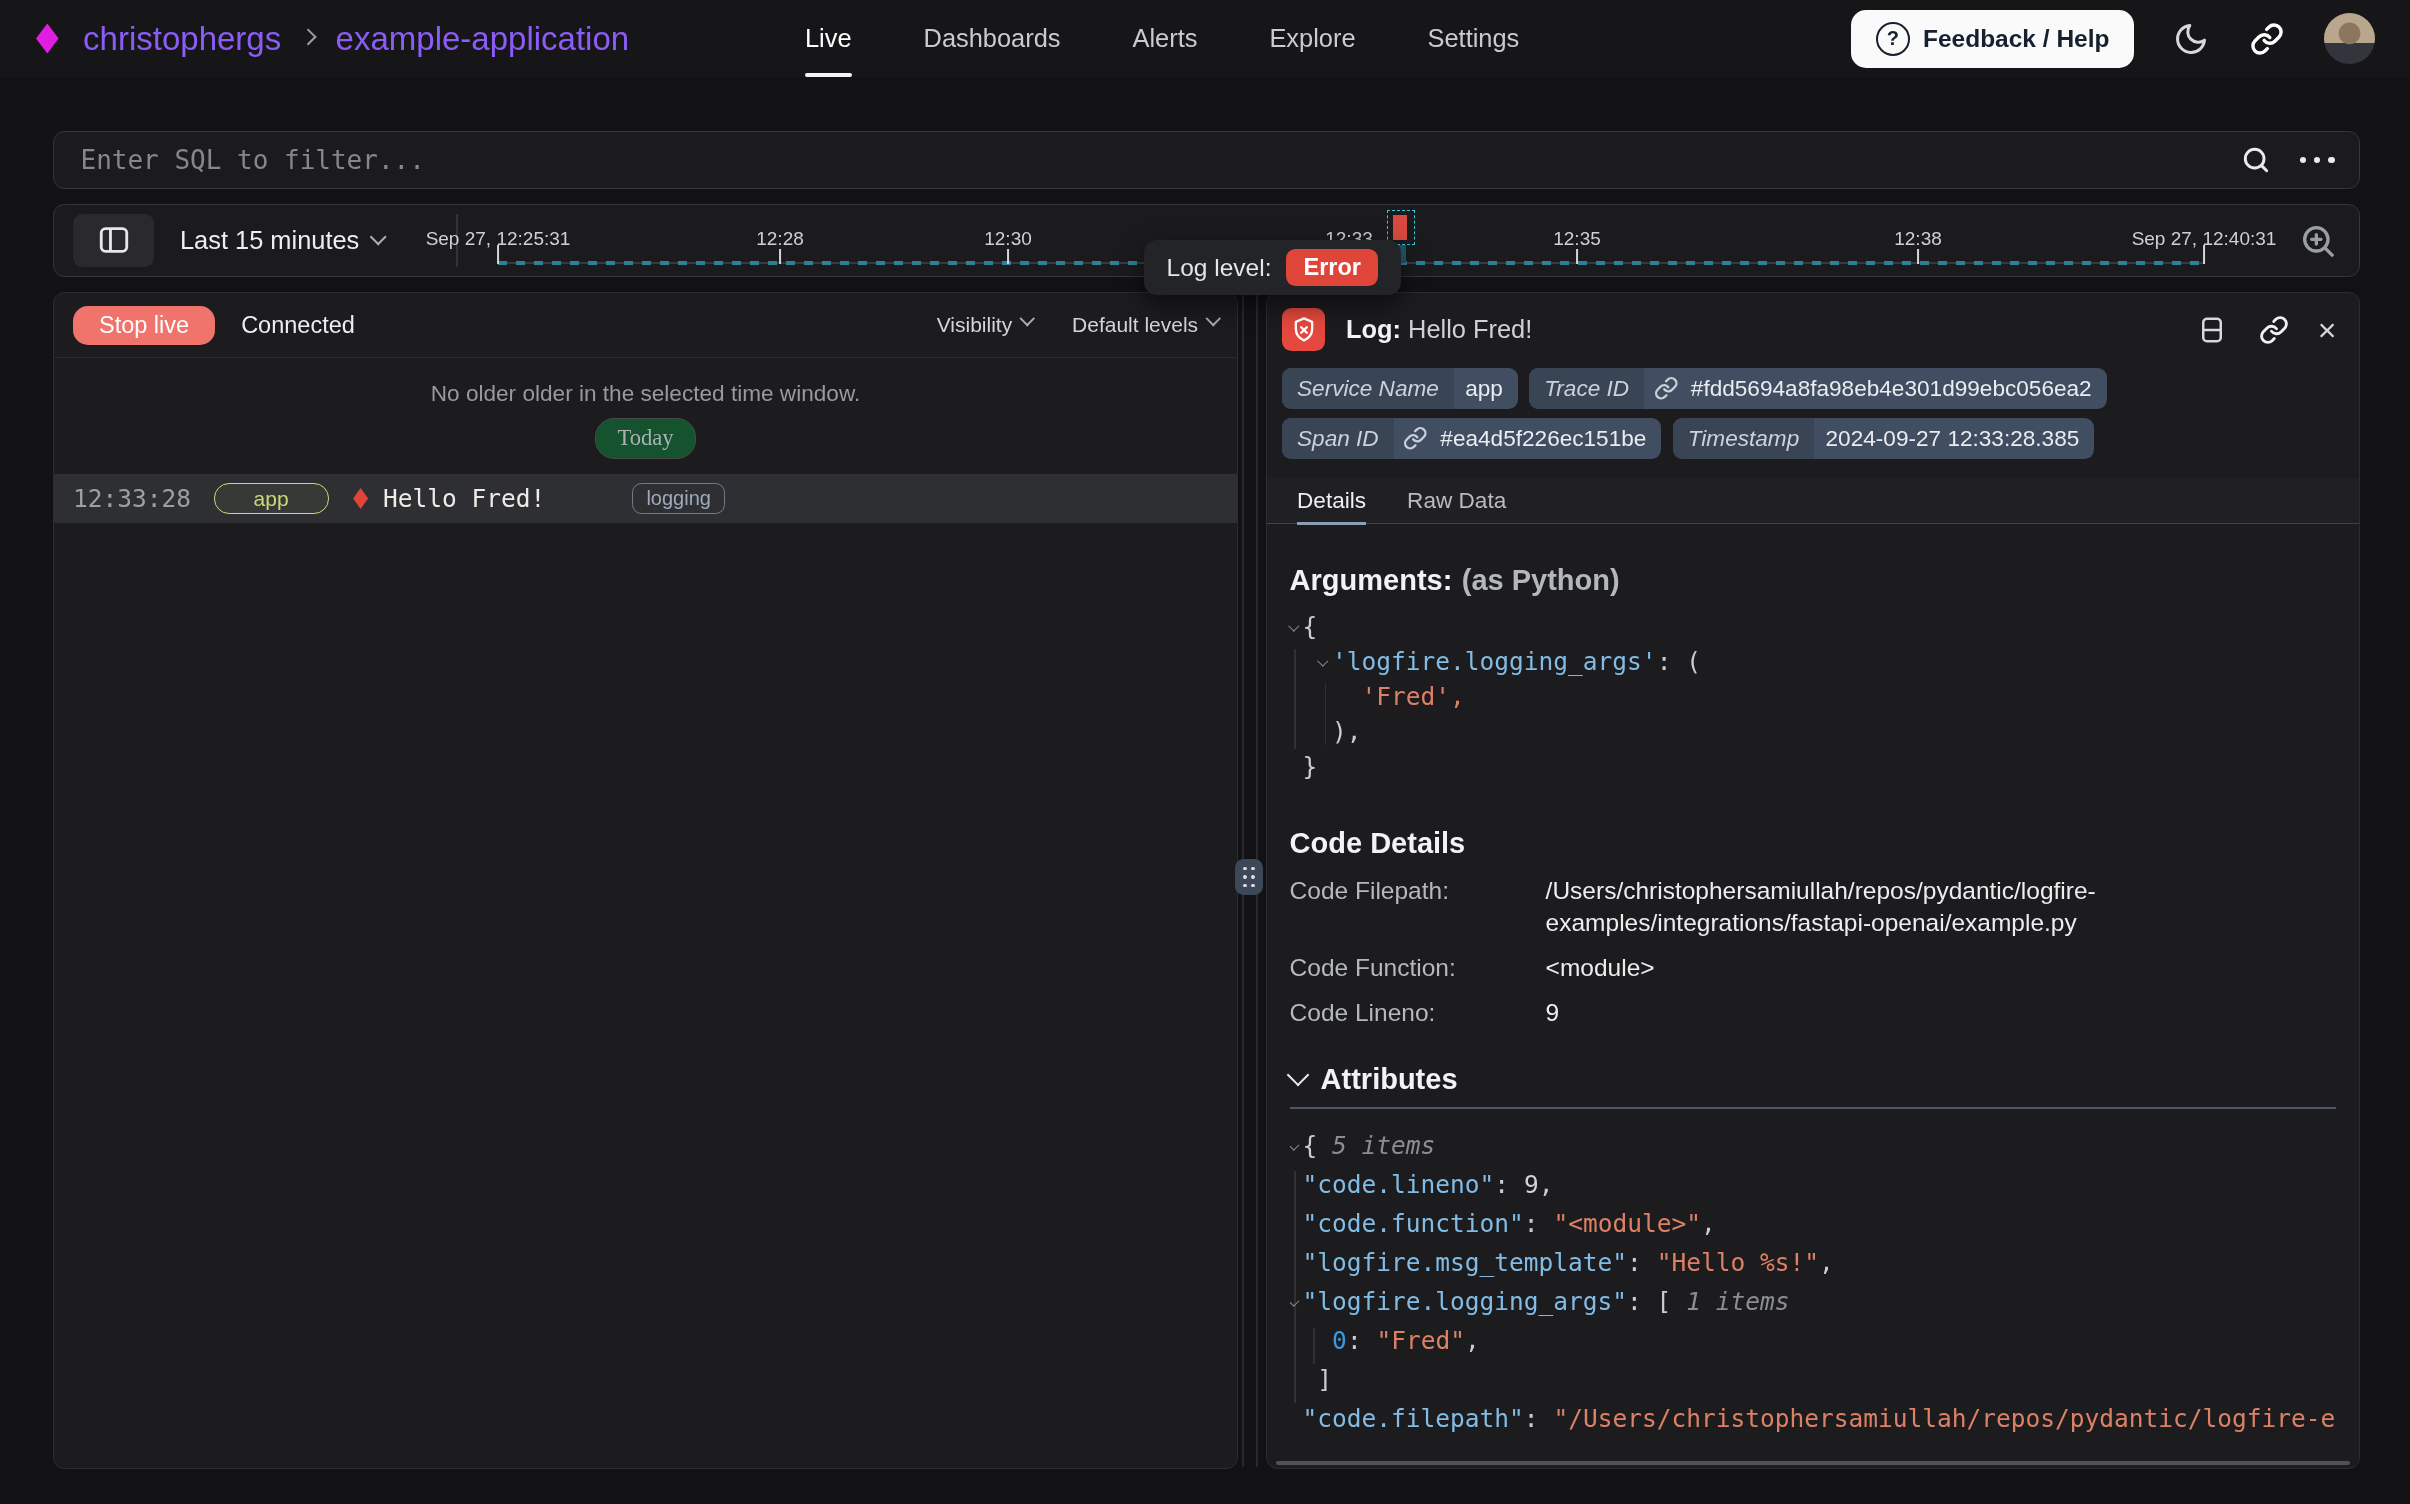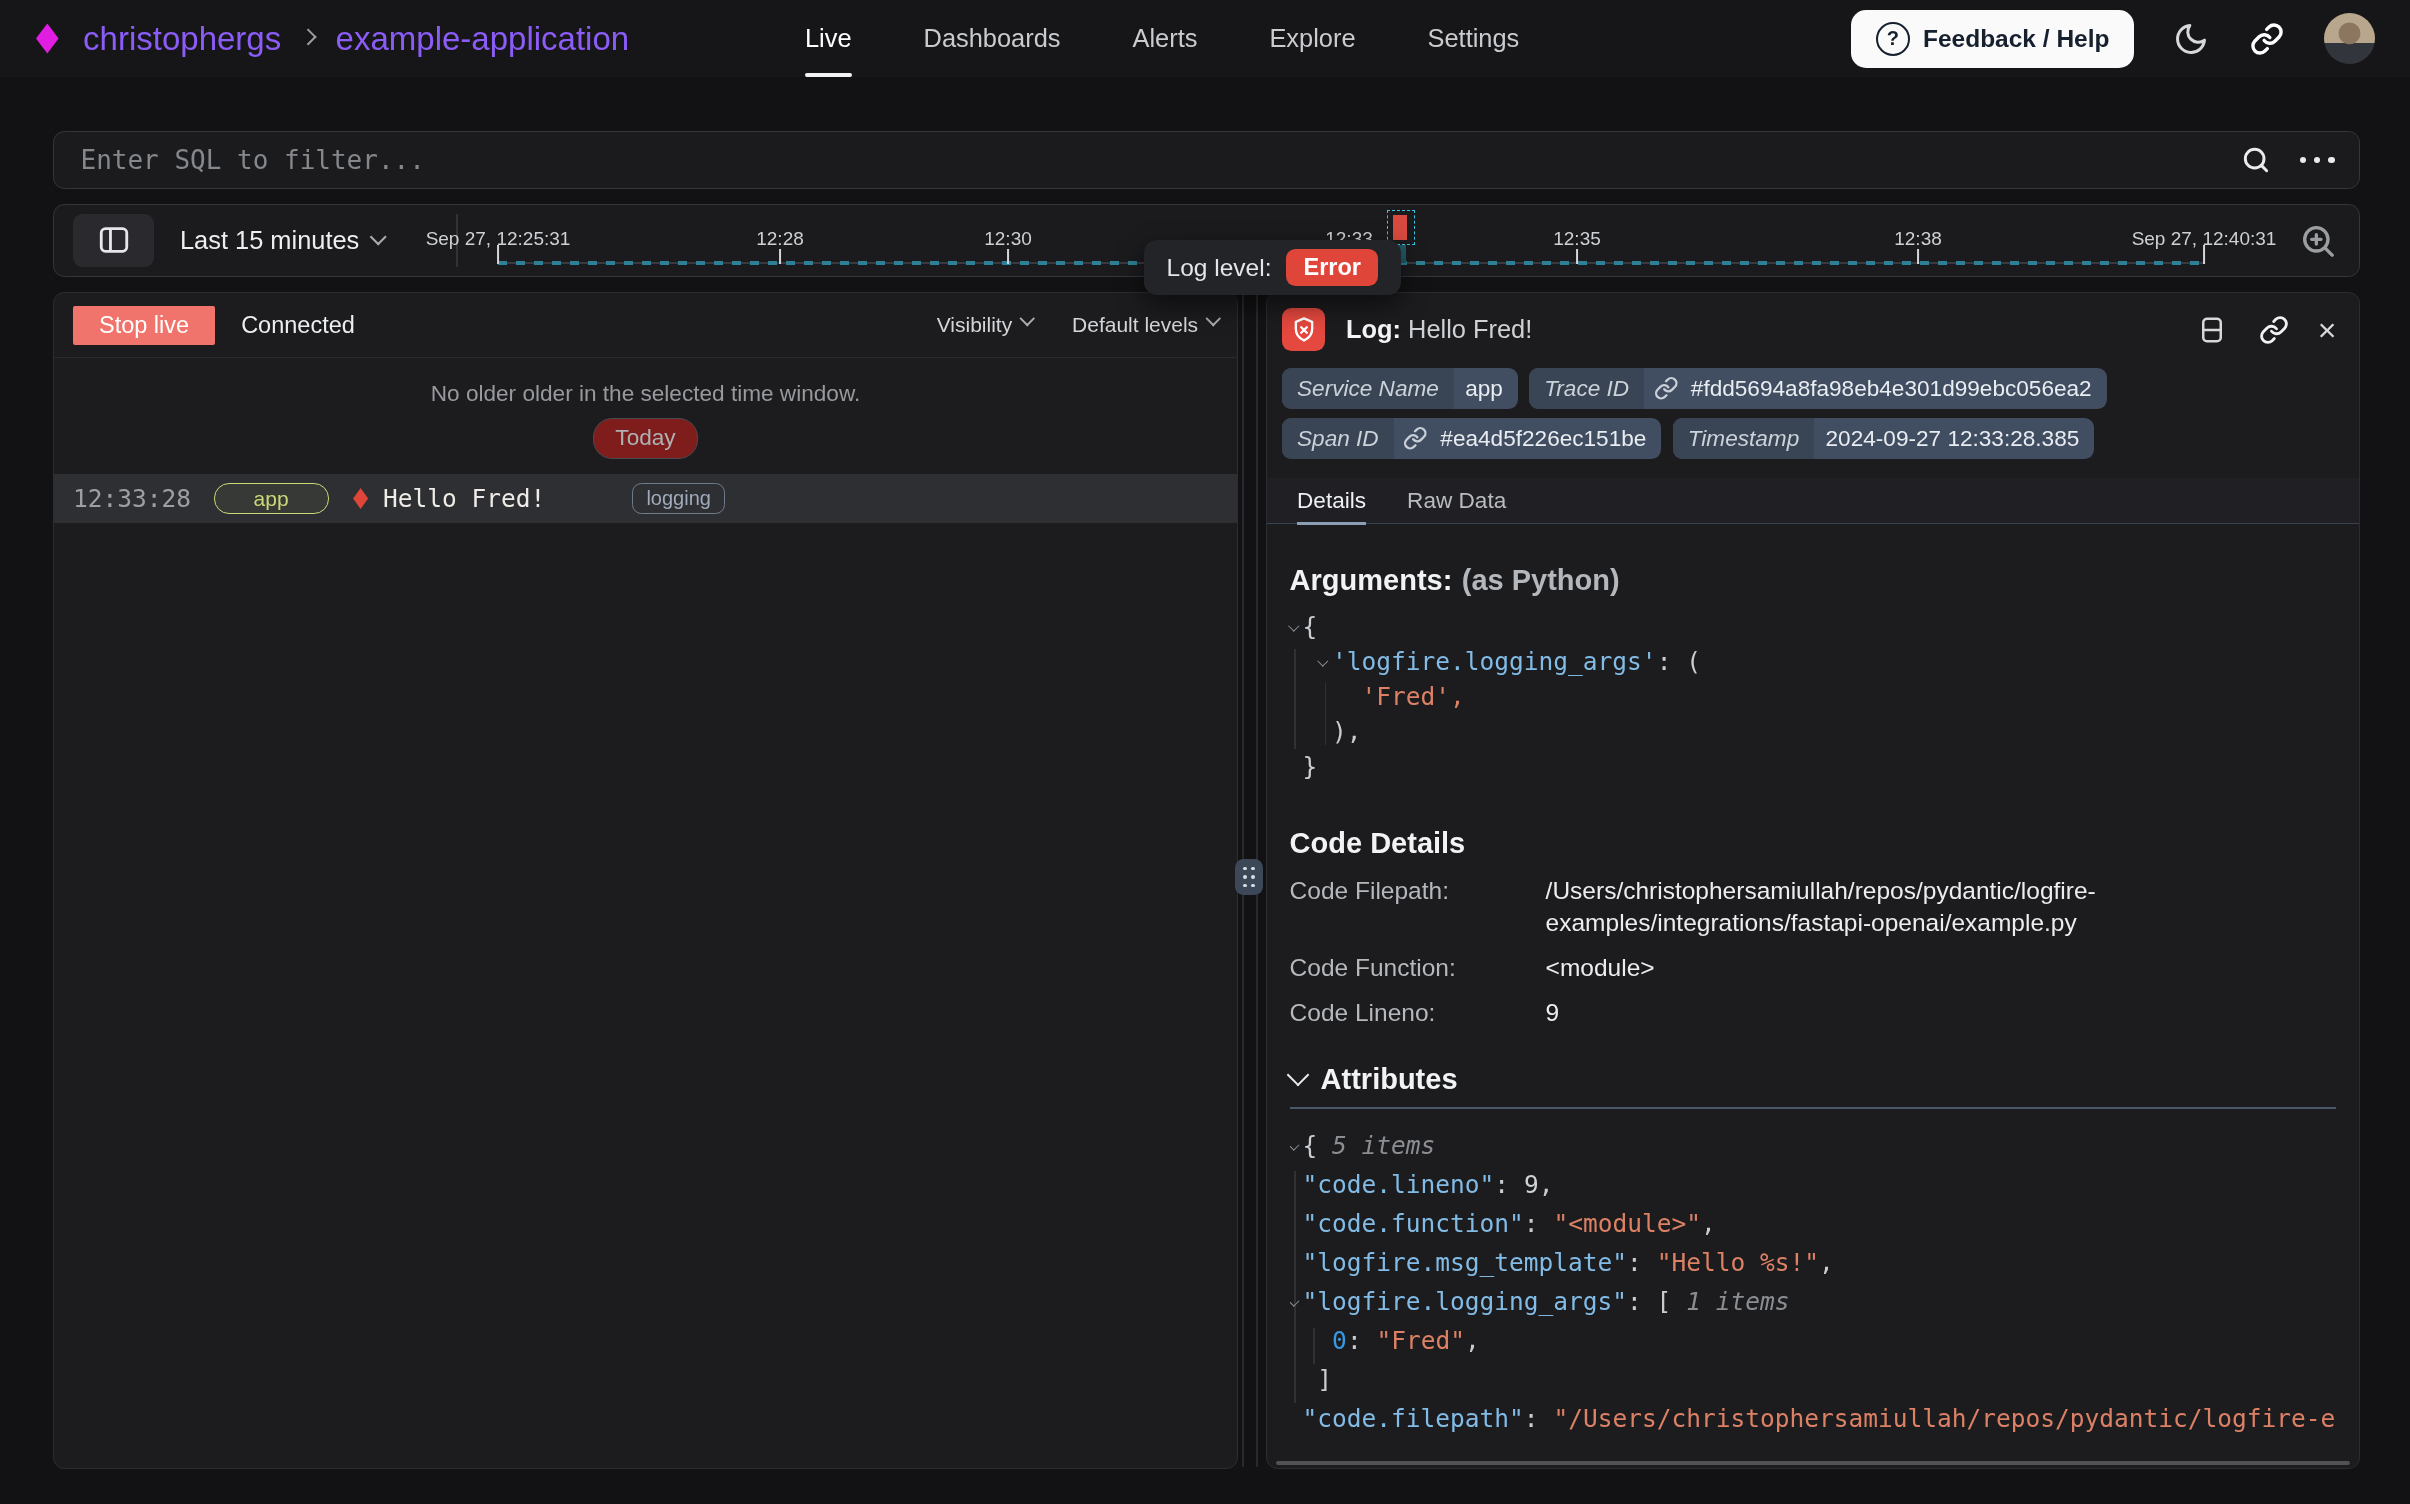--- a/index.html
+++ b/index.html
@@ -79,29 +79,29 @@
   .right-panel{left:1266px;width:1094px;}
 
   .gutter-line{position:absolute;top:294px;height:1173px;width:1.9px;background:#29292d;}
   .drag-handle{position:absolute;left:1235px;top:859px;width:28px;height:36px;border-radius:8.5px;
        background:#3c4758;display:grid;grid-template-columns:repeat(2,3.8px);grid-template-rows:repeat(3,3.8px);
        gap:4.7px;align-content:center;justify-content:center;cursor:col-resize;z-index:5;}
   .drag-handle span{width:3.8px;height:3.8px;border-radius:50%;background:#d9dee5;}
 
   
   .lp-header{height:64px;display:flex;align-items:center;padding:0 19px;border-bottom:1.9px solid #2a2a2e;}
-  .stop-live{background:#f0746c;color:#fff;font-size:23.5px;border:none;border-radius:2px;
+  .stop-live{background:#f0746c;color:#fff;font-size:23.5px;border:none;border-radius:15px;
        padding:6px 26px;cursor:pointer;font-family:inherit;}
   .connected{font-size:23.5px;color:#eceef0;margin-left:26px;}
   .lp-dd{display:flex;align-items:flex-start;font-size:21px;color:#d3d5d8;cursor:pointer;}
   .lp-dd .chev{width:8.5px;height:8.5px;margin-left:9.4px;margin-bottom:3.8px;}
   .empty-msg{text-align:center;margin-top:22.6px;font-size:22.6px;color:#97999d;}
   .today-wrap{display:flex;justify-content:center;margin-top:11.3px;}
-  .today-btn{background:#7f1d1d;border:1.9px solid #47494d;color:#aeb1b4;font-size:22.6px;
-       border-radius:19px;padding:6.6px 21px;cursor:pointer;font-family:Liberation Sans, sans-serif;}
+  .today-btn{background:#14532d;border:1.9px solid #47494d;color:#aeb1b4;font-size:22.6px;
+       border-radius:19px;padding:6.6px 21px;cursor:pointer;font-family:Liberation Serif, serif;}
   .log-row{margin-top:15px;height:49px;background:#2e2f32;display:flex;align-items:center;
        padding:0 19px;cursor:pointer;}
   .log-time{font:24.5px "DejaVu Sans Mono",monospace;color:#9d9fa2;}
   .tag-app{margin-left:22.6px;border:1.9px solid #ccd878;color:#ccd878;background:rgba(204,216,120,.06);
        border-radius:15px;font-size:21px;padding:2.8px 0;width:113px;text-align:center;}
   .diamond{width:15px;height:21px;background:#e0453a;clip-path:polygon(50% 0,100% 50%,50% 100%,0 50%);
        margin-left:24.5px;flex:none;}
   .log-msg{font:24.5px "DejaVu Sans Mono",monospace;color:#efece7;margin-left:15px;}
   .tag-scope{margin-left:87px;border:1.9px solid #6f7a8c;color:#9fabbb;border-radius:9.4px;
        font-size:20px;padding:2.8px 13px;}

